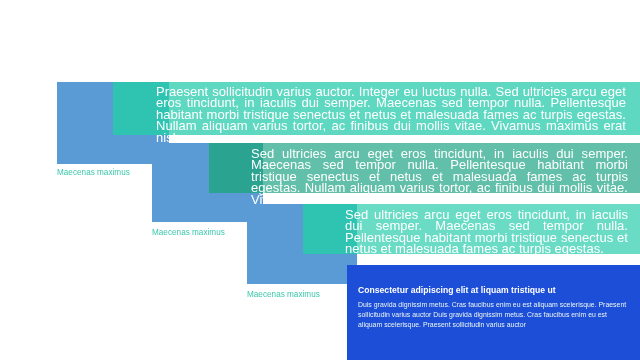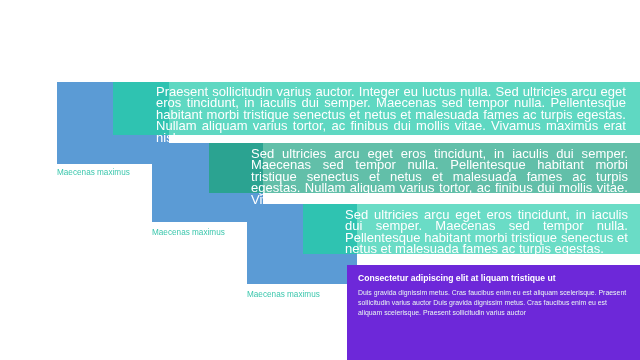--- a/index.html
+++ b/index.html
@@ -59,23 +59,23 @@
     position: absolute;
     font-size: 8.2px;
     line-height: 10px;
     white-space: nowrap;
     text-align: center;
   }
 
   
   .callout {
     position: absolute;
-    background: #6d28d9;
+    background: #1d4ed8;
     box-sizing: border-box;
-    padding: 8px 11px 9px 11px;
+    padding: 20px 11px 9px 11px;
   }
   .callout-title {
     color: #ffffff;
     font-size: 8.6px;
     font-weight: bold;
     line-height: 11px;
     margin: 0 0 4px 0;
     letter-spacing: 0.02px;
   }
   .callout-body {

